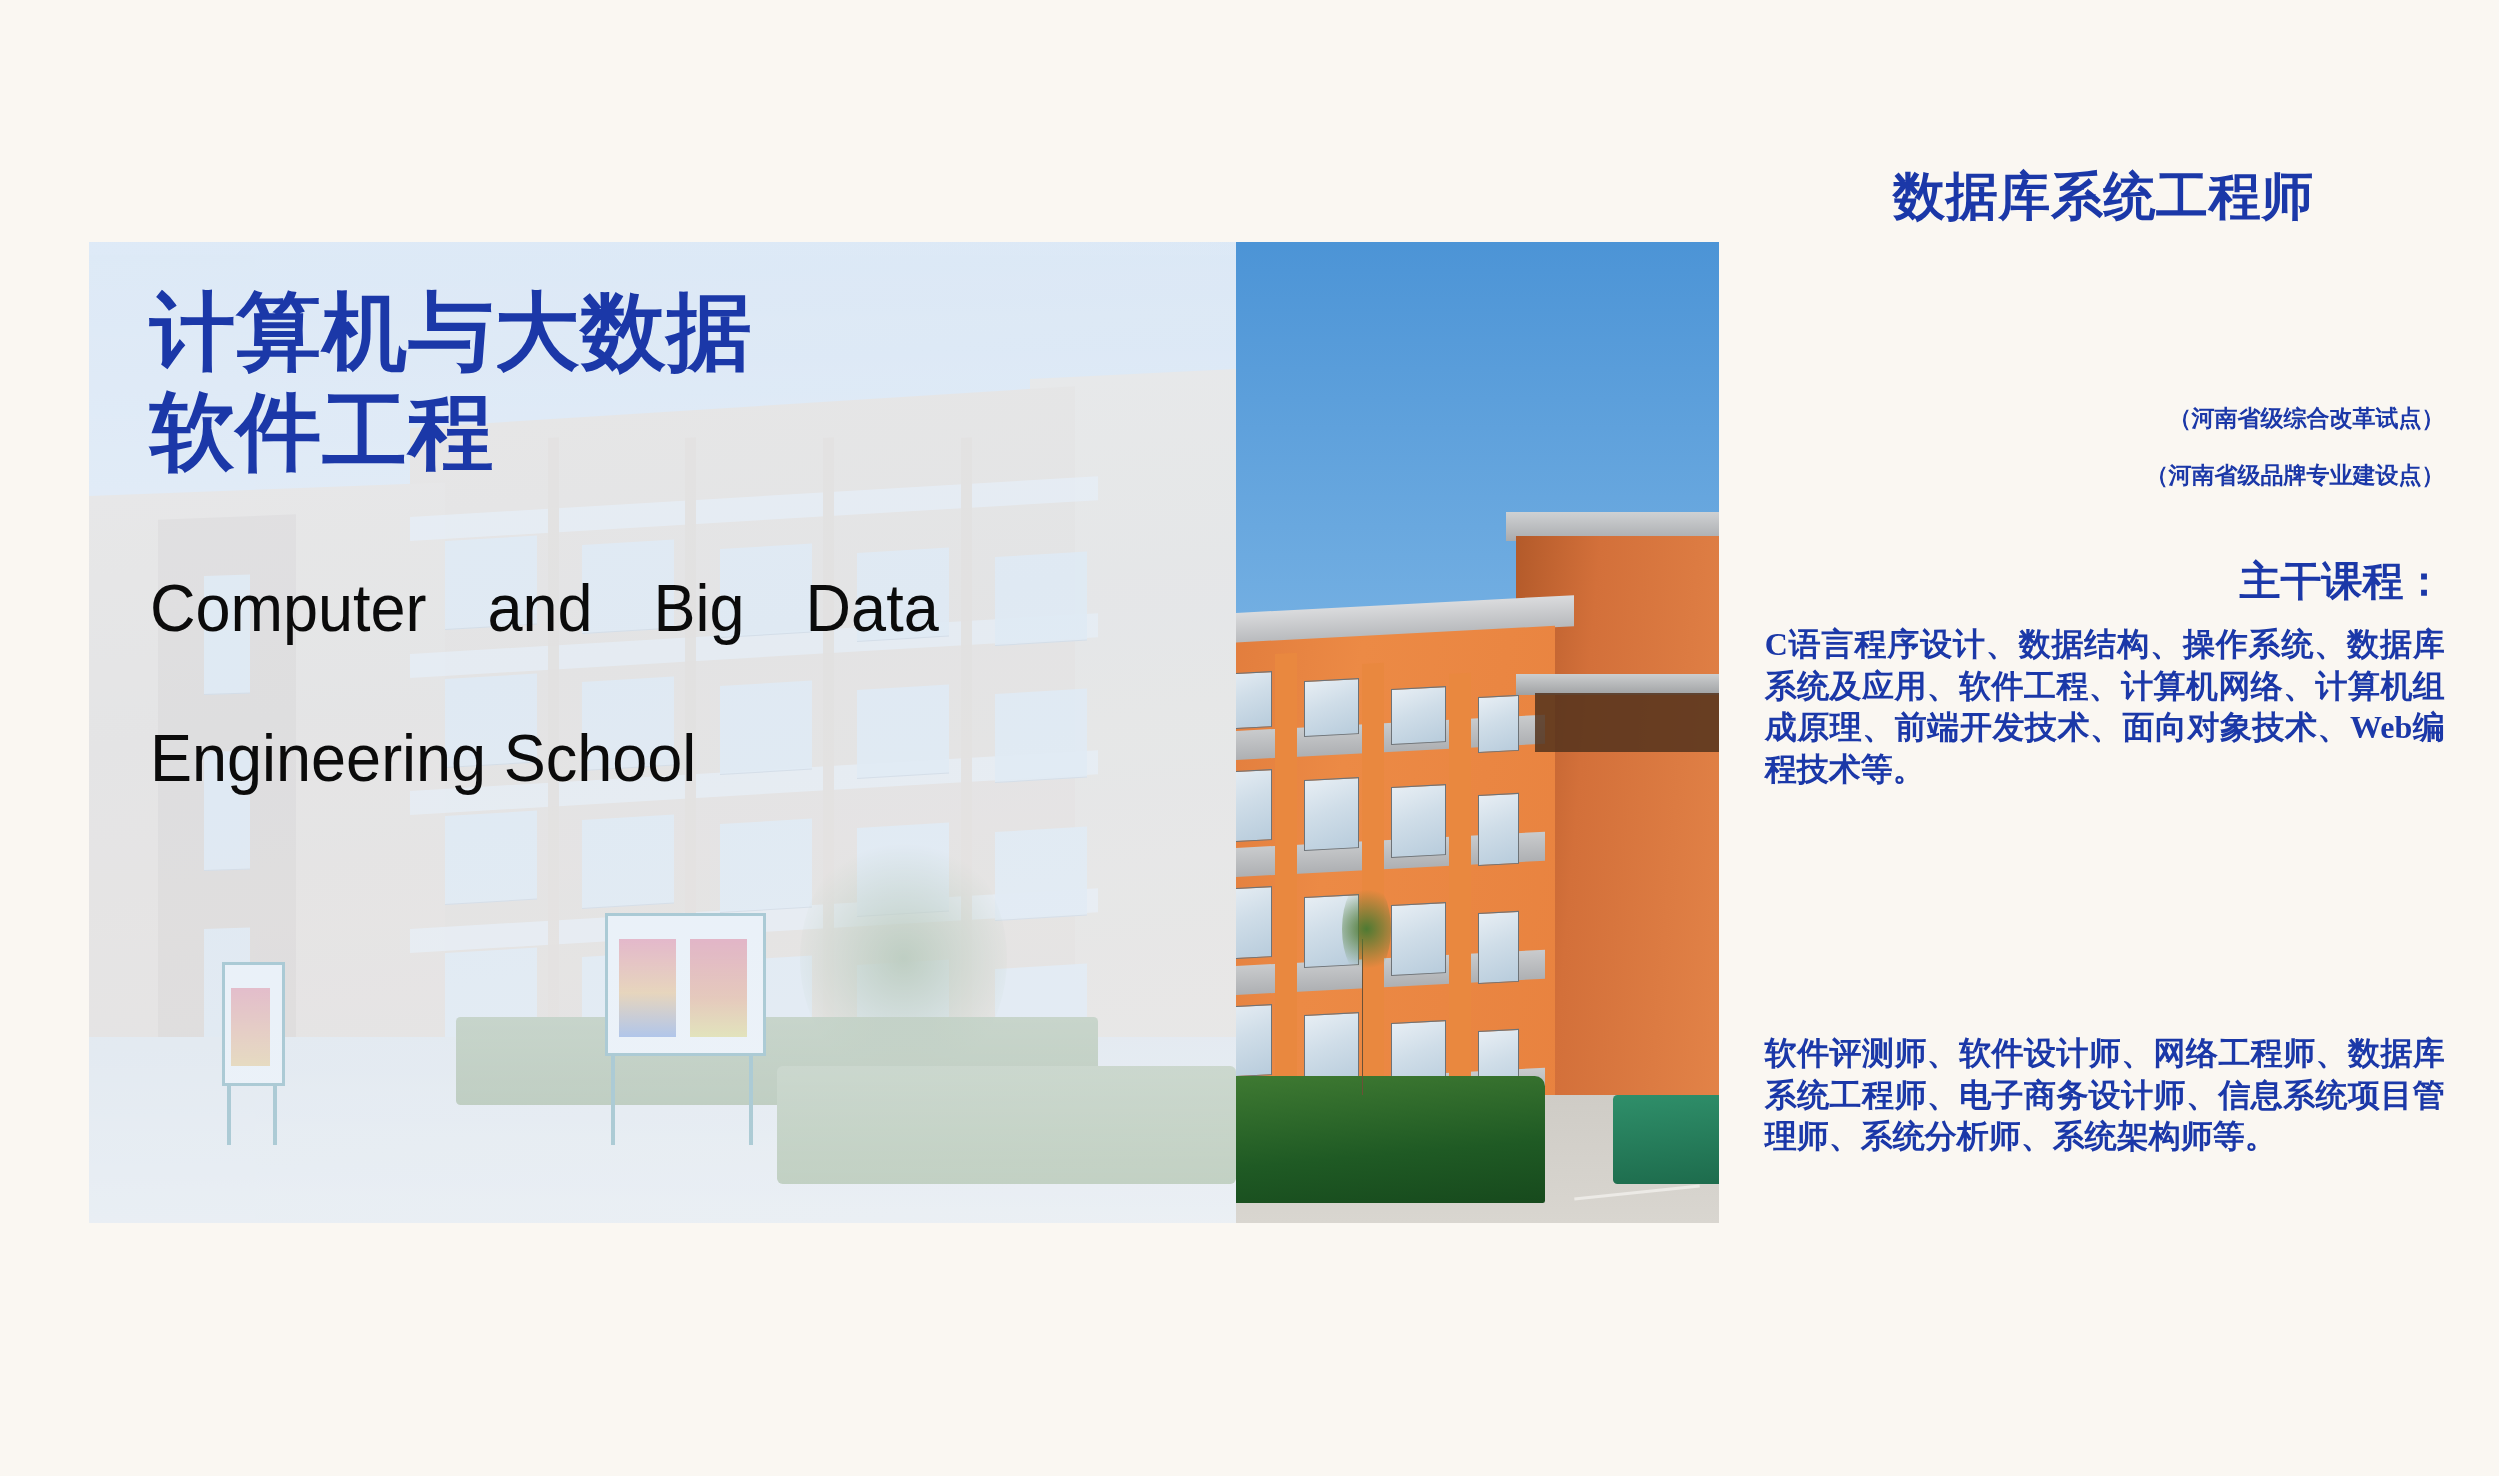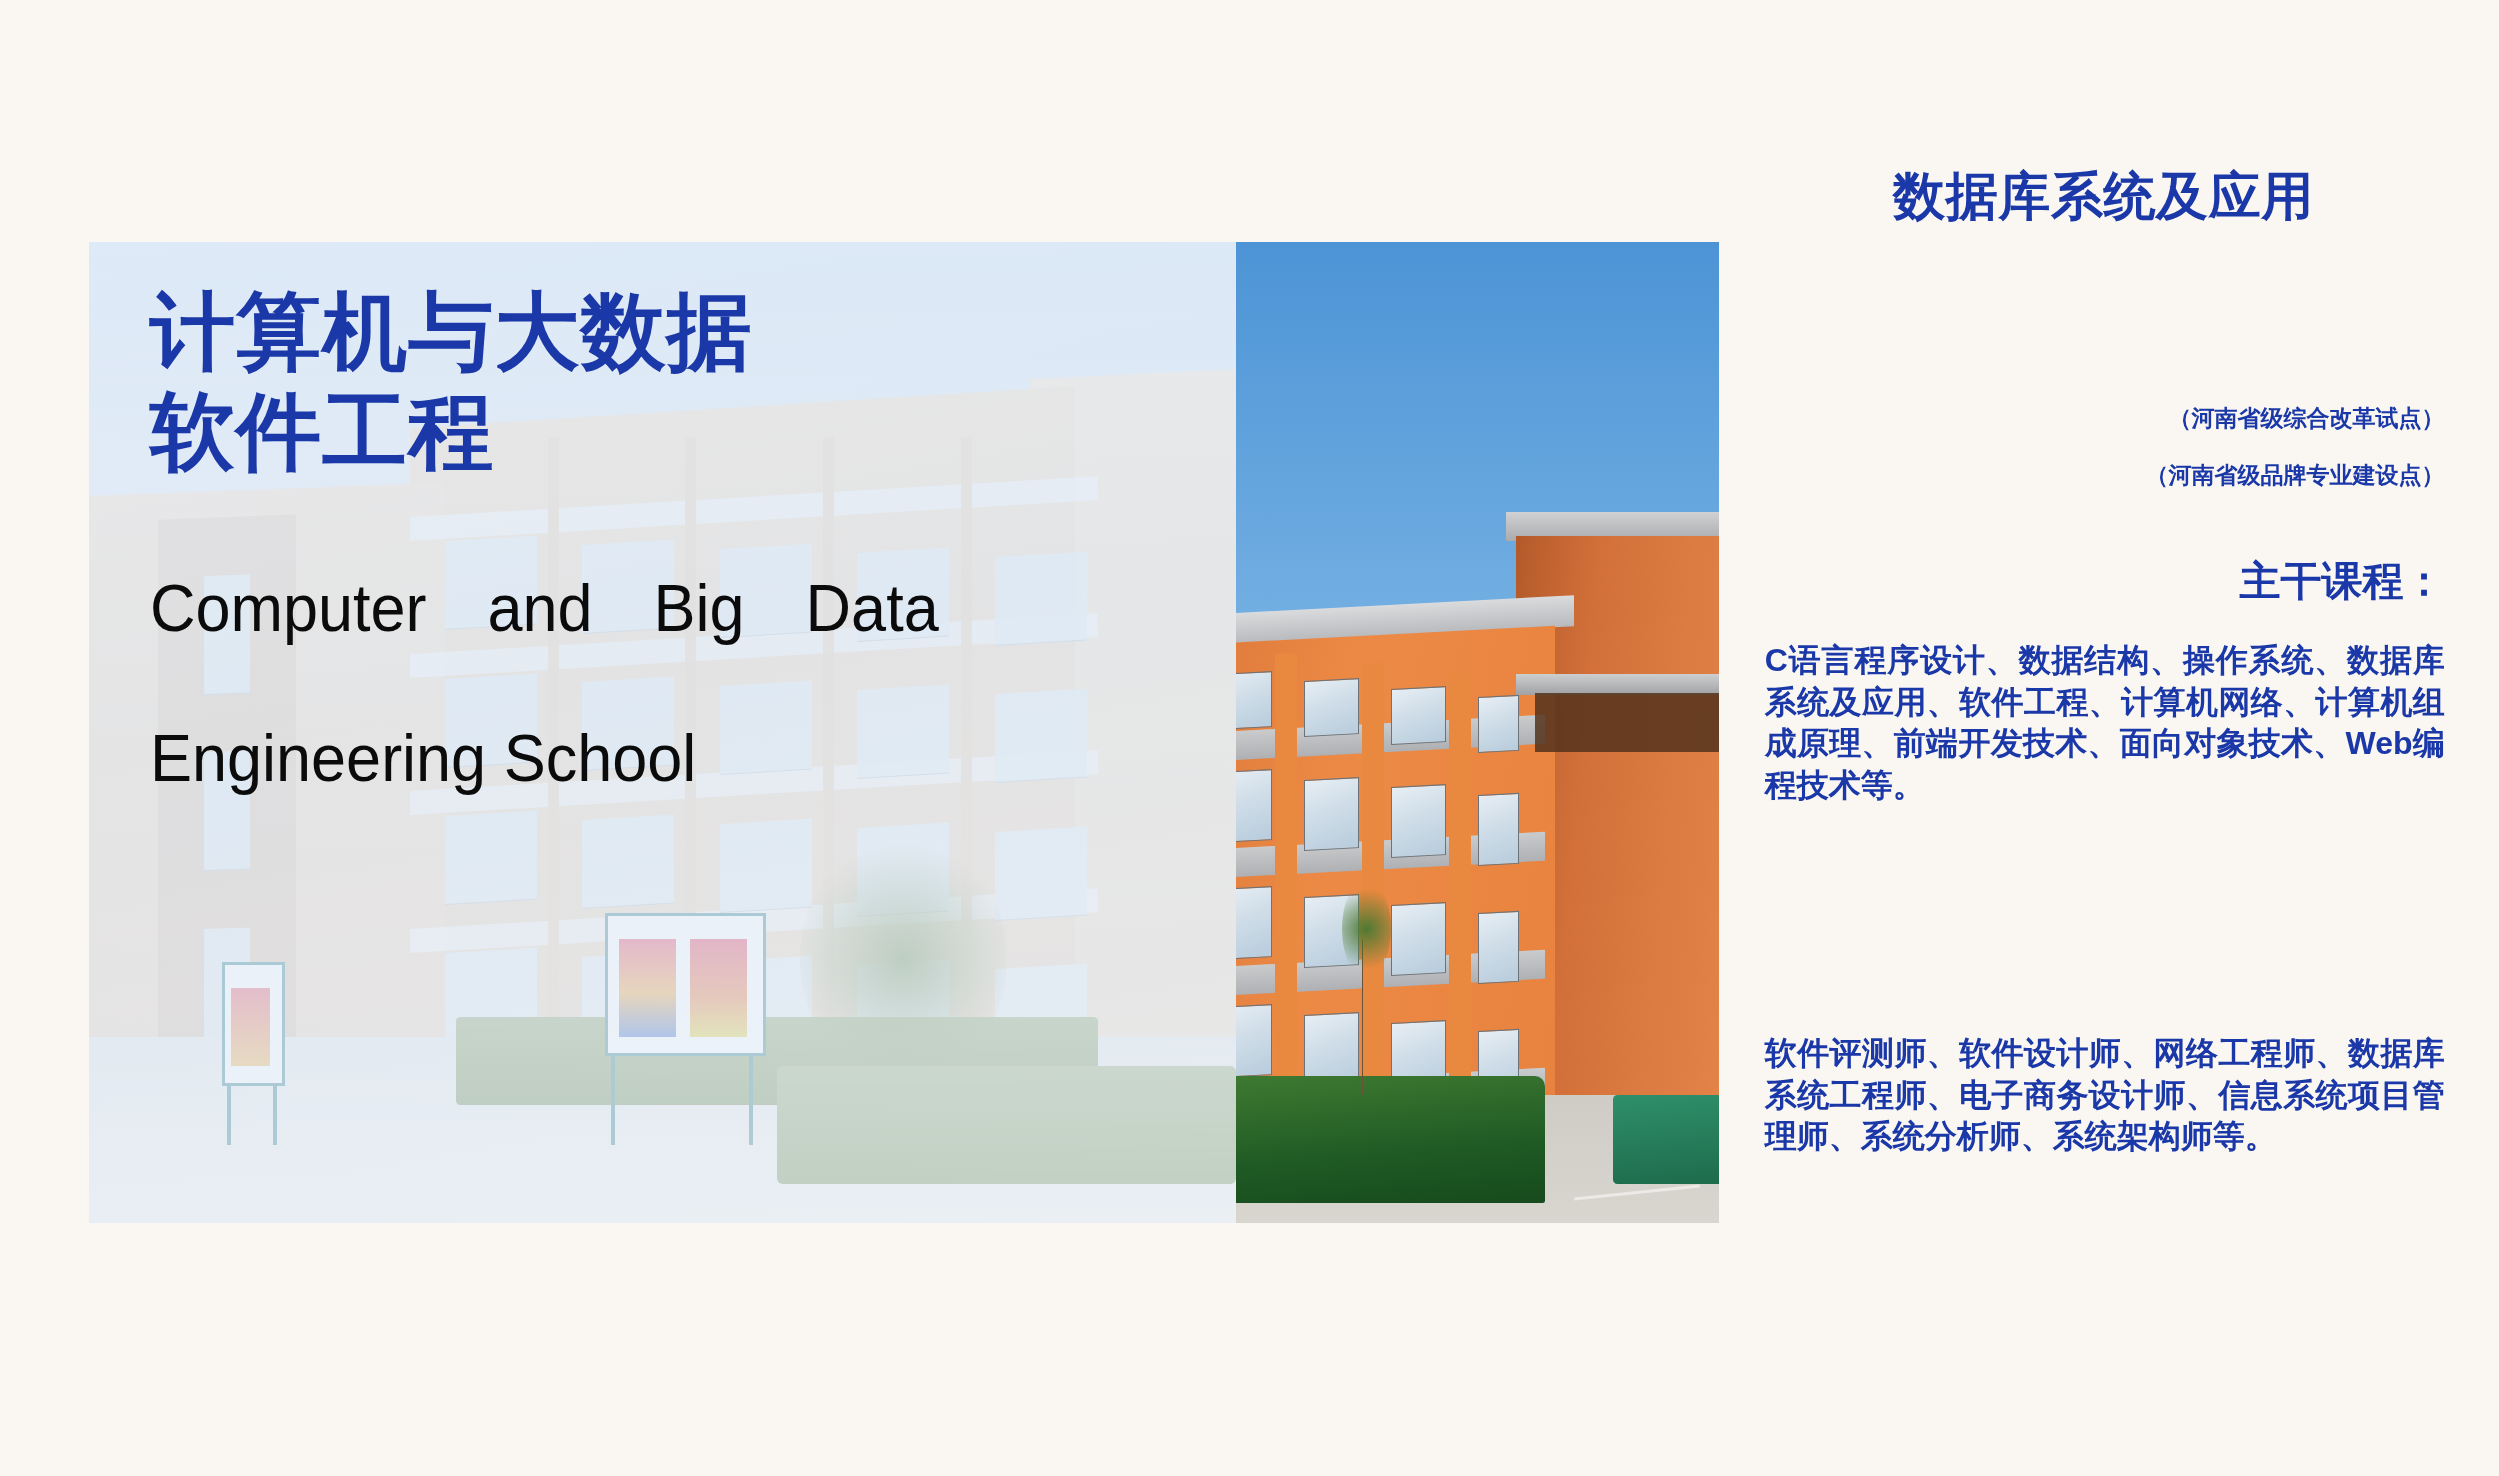--- a/index.html
+++ b/index.html
@@ -160,21 +160,21 @@
   }
   #head-courses{top:561px;}
   #head-certs{top:944px;}
 
   .rc-body{
     position:absolute;left:6.8px;width:680px;
     font-size:32px;font-weight:700;line-height:1.30;
     text-align:justify;text-align-last:left;
     letter-spacing:0px;
   }
-  #body-courses{top:640px;}
+  #body-courses{top:624px;font-family:Liberation Serif, serif;}
   #body-certs{top:1033px;font-family:Liberation Serif, serif;}
 </style>
 </head>
 <body>
 
 <div id="left-banner">
 
   <div class="faded-photo">
     <div class="inner">
       <div class="fp-sky"></div>
@@ -297,21 +297,21 @@
 软件工程</h1>
     <div class="en-title">
       <span class="en-line1">Computer and Big Data</span>
       <span class="en-line2">Engineering School</span>
     </div>
   </div>
 </div>
 
 <div id="right-col">
 
-  <div class="rc-cn-head">数据库系统及应用</div>
+  <div class="rc-cn-head">数据库系统工程师</div>
 
   <div class="rc-en">
   </div>
 
   <div class="rc-note" id="note-1">（河南省级综合改革试点）</div>
   <div class="rc-note" id="note-2">（河南省级品牌专业建设点）</div>
 
   <div class="rc-section-head" id="head-courses">主干课程：</div>
   <div class="rc-body" id="body-courses">C语言程序设计、数据结构、操作系统、数据库系统及应用、软件工程、计算机网络、计算机组成原理、前端开发技术、面向对象技术、Web编程技术等。</div>
 

